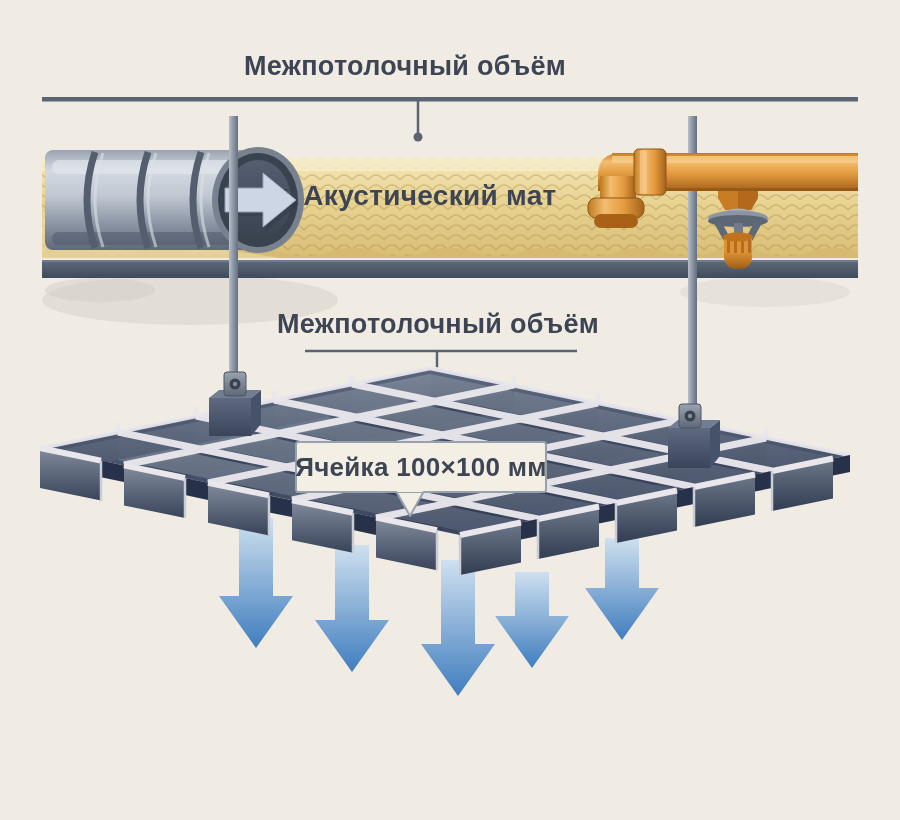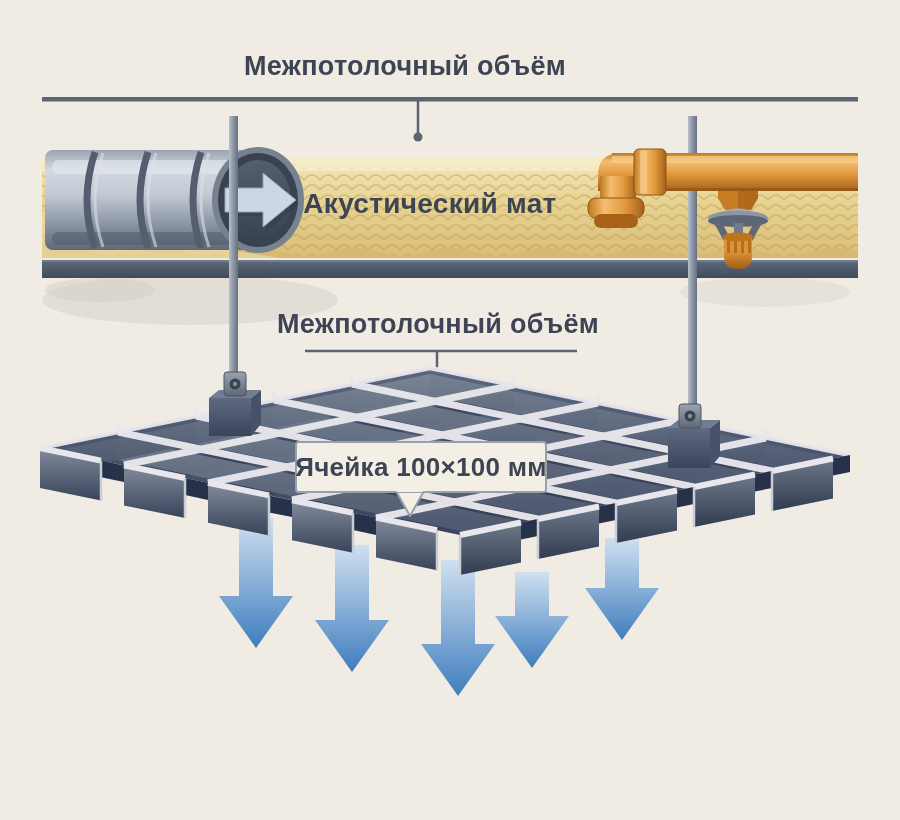--- a/index.html
+++ b/index.html
@@ -6,21 +6,21 @@
     --color-background:#f1ece3; --color-ink:#3d4454; --color-leader:#5a6473;
   }
   html,body{margin:0;padding:0;background:var(--color-background,#f1ece3);}
   .stage{position:relative;width:900px;height:820px;overflow:hidden;
          background:var(--color-background,#f1ece3);
          font-family:"Liberation Sans","DejaVu Sans",sans-serif;}
   .stage svg{position:absolute;left:0;top:0;}
   .lbl{position:absolute;transform:translate(-50%,-50%);white-space:nowrap;
        color:var(--color-ink,#3d4454);font-weight:600;letter-spacing:.3px;}
   .lbl-top{left:405px;top:66px;font-size:27px;}
-  .lbl-mat{left:430px;top:196px;font-size:28px;margin-top:8px;}
+  .lbl-mat{left:430px;top:196px;font-size:28px;}
   .lbl-mid{left:438px;top:324px;font-size:27px;}
   .lbl-cell{left:421px;top:467px;font-size:26px;}
   .lbl-air{left:452px;top:729px;font-size:28px;}
 </style>
 </head>
 <body>
 
 <div class="stage">
 <svg width="900" height="820" viewBox="0 0 900 820">
   <defs>

